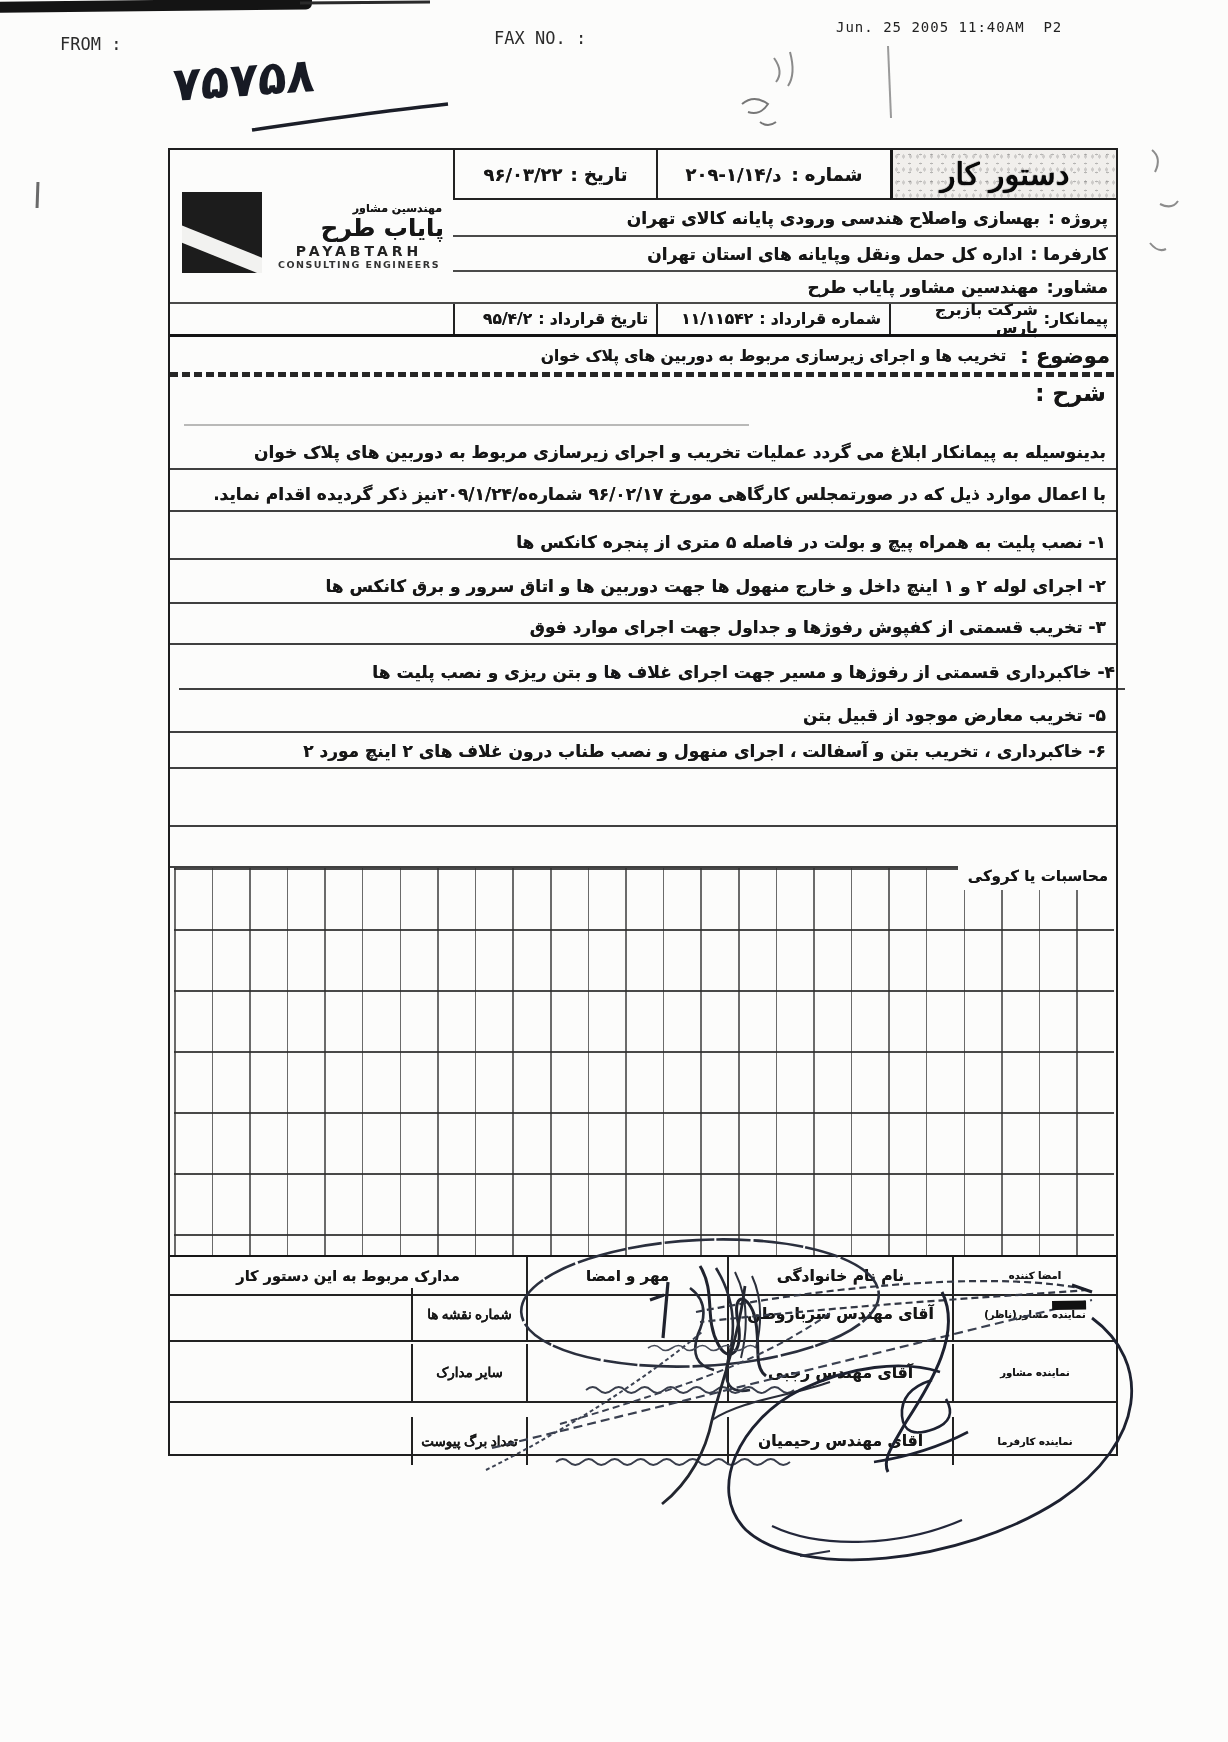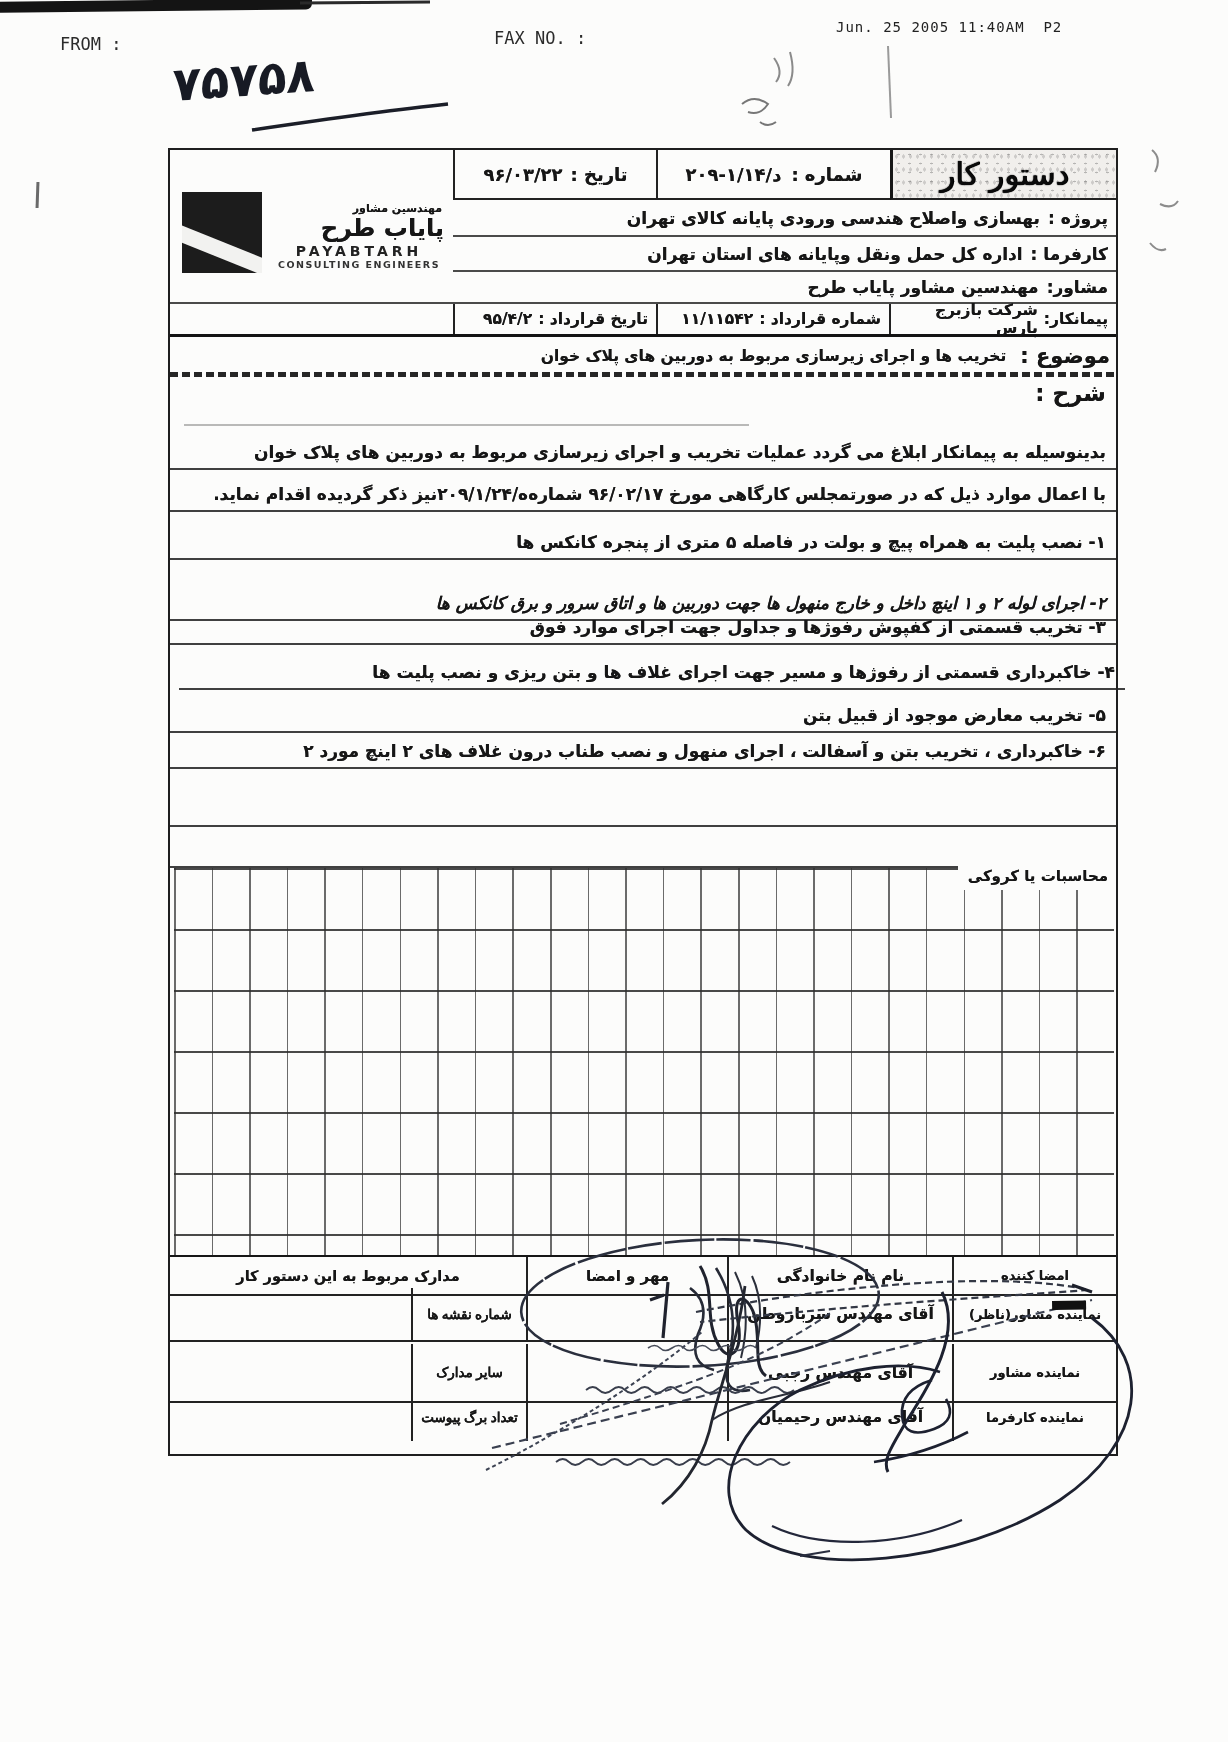--- a/index.html
+++ b/index.html
@@ -74,48 +74,48 @@
 
   .desc-label { right:10px; top:230px; font-size:23px; direction:rtl; }
   .faint-rule { left:14px; top:274px; width:565px; height:2px; background:rgba(60,60,60,.35); }
 
   .ruled { left:0; width:946px; border-bottom:2.5px solid rgba(38,38,38,.88);
     direction:rtl; text-align:right; padding:0 10px; font-size:17px;
     display:flex; align-items:flex-end; justify-content:flex-start; padding-bottom:6px; }
   .r-intro { top:278px; height:42px; }
   .r-note  { top:320px; height:42px; }
   .r-i1 { top:362px; height:48px;padding-left:32px; }
-  .r-i2 { top:420px; height:51px;font-style:italic; }
+  .r-i2 { top:410px; height:44px; }
   .r-i3 { top:452px; height:43px; }
   .r-i4 { top:493px; height:47px;margin-left:9px; }
   .r-i5 { top:540px; height:43px; }
   .r-i6 { top:583px; height:36px; }
   .r-e1 { top:625px; height:52px; }
   .r-e2 { top:677px; height:41px; }
 
   .sketch-grid { left:4px; top:718px; width:940px; height:387px;
     background-image:
       repeating-linear-gradient(to right, rgba(45,45,45,.7) 0 1.5px, transparent 1.5px 37.6px),
       repeating-linear-gradient(to bottom, rgba(28,28,28,.8) 0 2px, transparent 2px 61px); }
   .sketch-label { position:absolute; right:-2px; top:-4px; background:#fcfcfb; padding:3px 8px 5px 10px;
     font-size:15px; direction:rtl; }
 
   .sig-table { left:0; top:1105px; width:946px; height:199px; border-top:2.5px solid #161616; font-size:15px; }
   .sig-head { position:absolute; left:0; top:0; width:946px; height:39px; border-bottom:2px solid #222; }
   .sig-row  { position:absolute; left:0; width:946px; border-bottom:2px solid #222; }
   .sr1 { top:31px; height:54px; }
   .sr2 { top:87px; height:59px; }
-  .sr3 { top:136px; height:48px; border-bottom:none; }
+  .sr3 { top:160px; height:48px; border-bottom:none; }
   .scell { position:absolute; top:0; height:100%; display:flex; align-items:center; justify-content:center;
     direction:rtl; text-align:center; }
   .col-empty { left:0; width:241px; }
   .col-doc   { left:241px; width:115px; border-left:2px solid #222; font-size:13.5px;font-family:Liberation Serif, serif; }
   .col-stamp { left:356px; width:201px; border-left:2px solid #222; }
   .col-name  { left:557px; width:225px; border-left:2px solid #222; font-size:15.5px; }
-  .col-signer{ left:782px; width:164px; border-left:2px solid #222; font-size:13px; }
+  .col-signer{ left:782px; width:164px; border-left:2px solid #222; font-size:10px; }
   .col-docs-head { left:0; width:356px; font-size:14.5px; }
 
   svg.overlay { position:absolute; left:0; top:0; pointer-events:none; }
 </style>
 </head>
 <body>
 
 <div class="page">
 
   <div class="scan-strip"></div>

